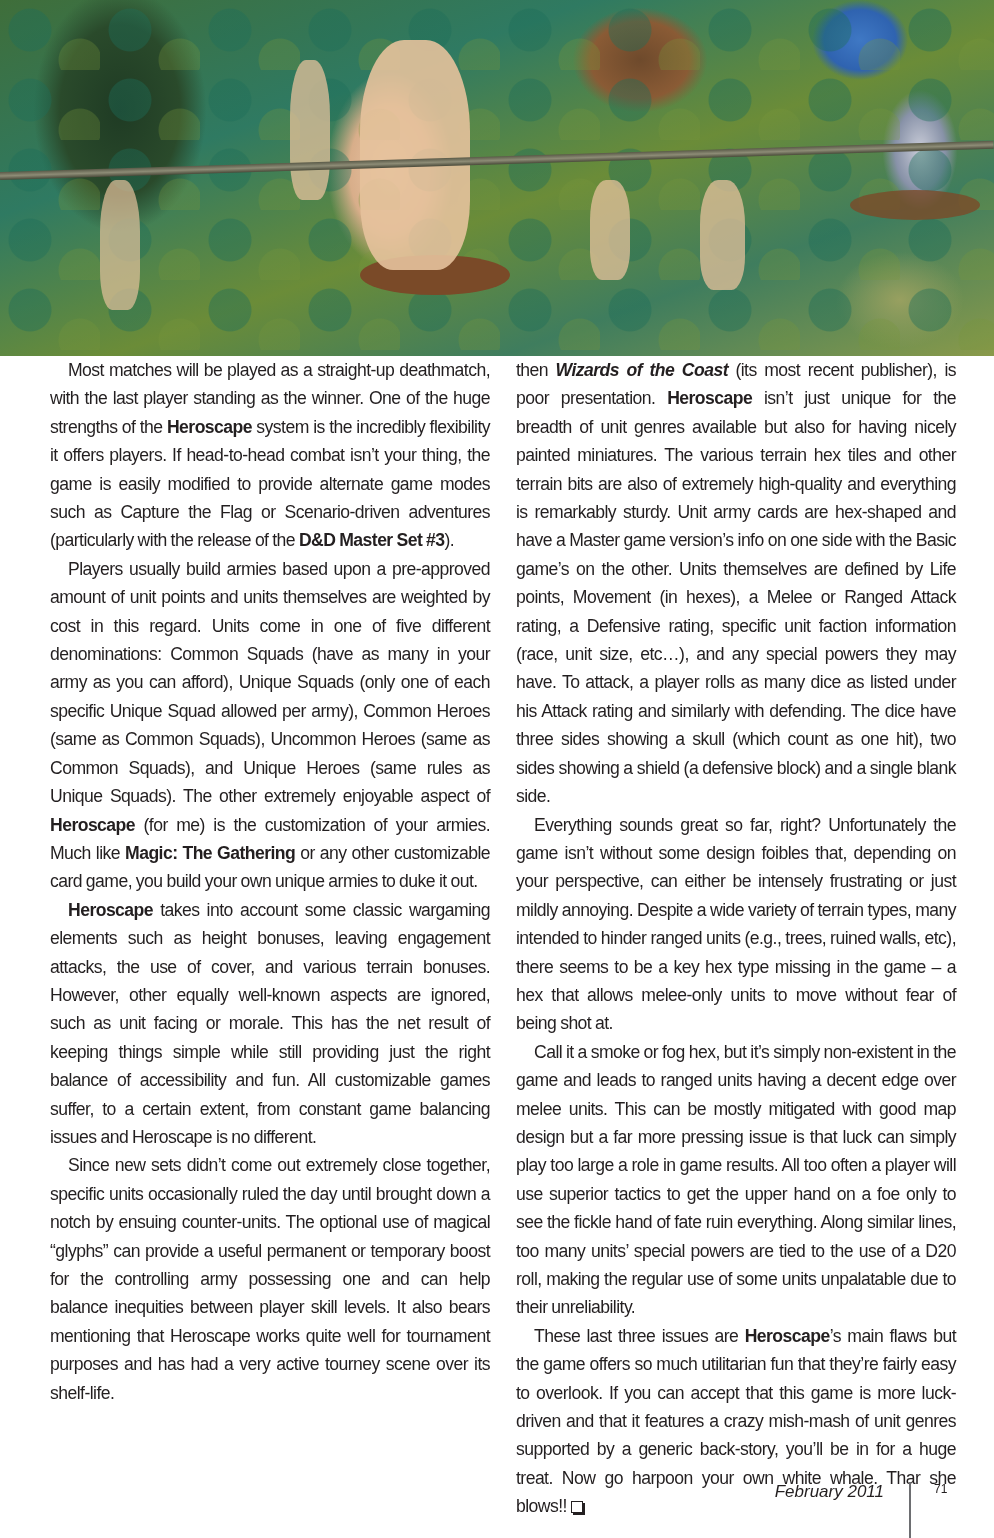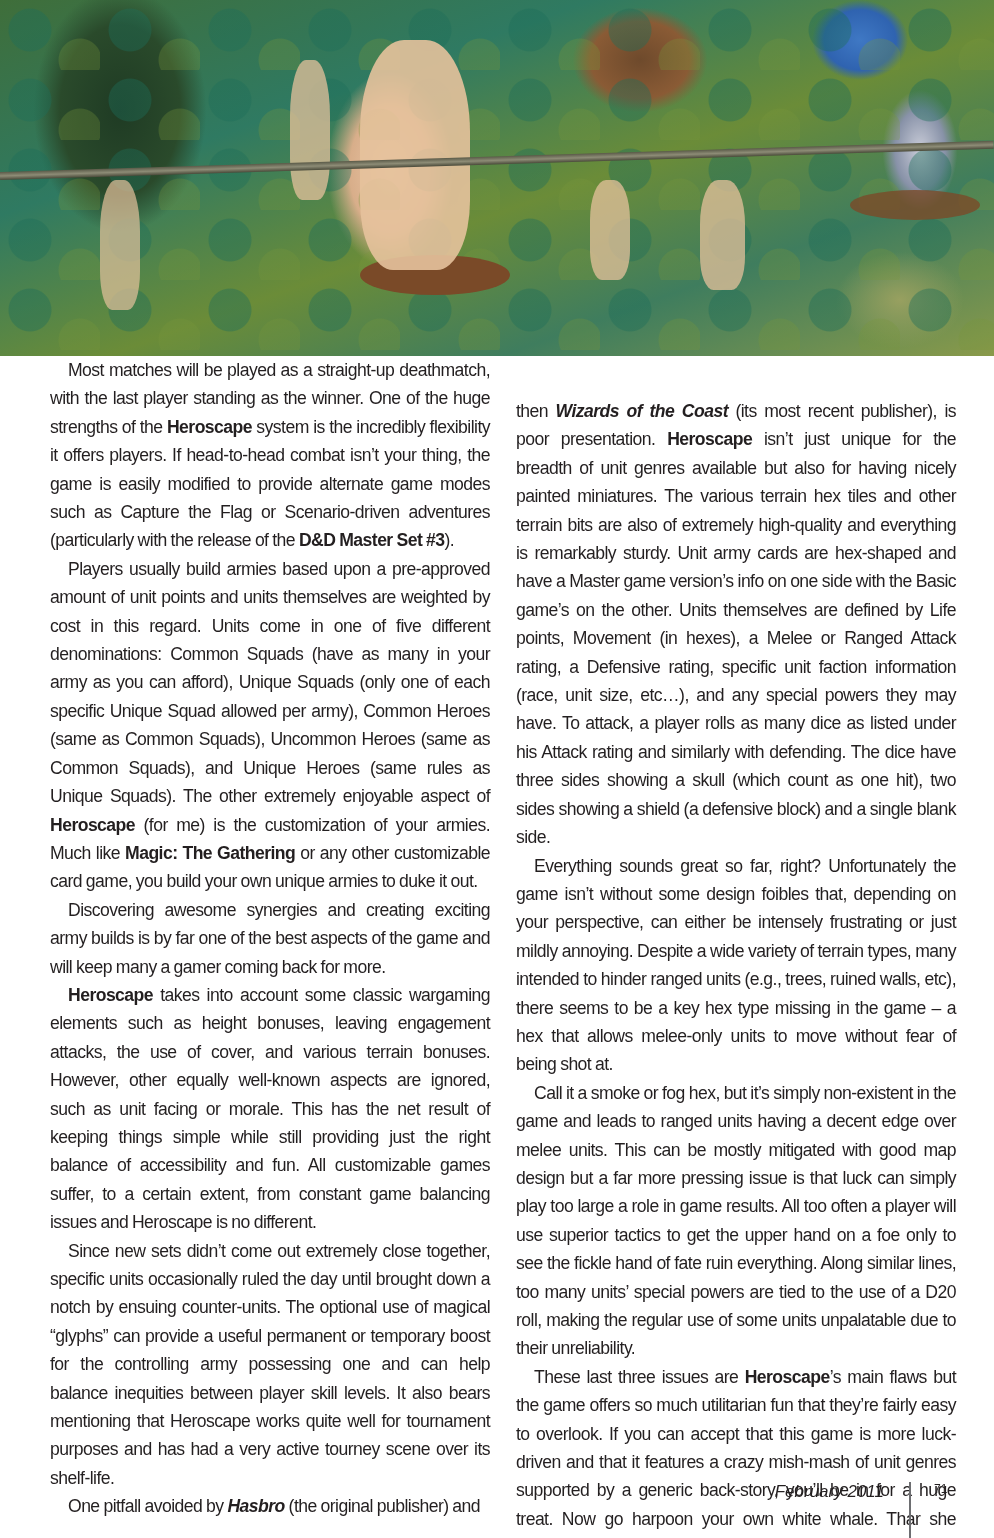--- a/index.html
+++ b/index.html
@@ -19,21 +19,21 @@
       radial-gradient(circle 22px at 30px 30px, rgba(30,110,90,.75) 0 95%, transparent 100%),
       radial-gradient(circle 22px at 80px 60px, rgba(120,150,60,.55) 0 95%, transparent 100%);
     background-size:100px 70px; opacity:.55; }
   .photo .rod { position:absolute; left:0; top:172px; width:994px; height:8px; transform:rotate(-1.8deg); transform-origin:left; background:linear-gradient(#5a5a48,#8d8c76,#4a4a3a); }
   .photo .fig { position:absolute; border-radius:40% 40% 30% 30%; background:#e6c29c; opacity:.9; }
   .photo .base { position:absolute; border-radius:50%; background:#7a4a28; }
   .col { position:absolute; top:356px; width:440px; font-family:"Liberation Sans Narrow","Liberation Sans", sans-serif; font-size:17.6px; line-height:28.4px; text-align:justify; letter-spacing:-0.55px; word-spacing:-0.5px; }
   .col-left { left:50px; }
   .col-right { left:516px; }
   .col p { margin:0; text-indent:18px; }
-  .col p.noindent { text-indent:0;margin-top:41px; }
+  .col p.noindent { text-indent:0; }
   .b { font-weight:bold; }
   .bi { font-weight:bold; font-style:italic; }
   .endmark { display:inline-block; width:10px; height:10px; border:1.5px solid #231f20; box-shadow:2px 2px 0 #231f20; vertical-align:-1px; margin-left:4px; }
   .footer-date { position:absolute; top:1482px; right:110px; font-size:17px; font-style:italic; color:#231f20; }
   .footer-rule { position:absolute; left:909px; top:1482px; width:2px; height:56px; background:#6d6e71; }
   .footer-page { position:absolute; left:934px; top:1482px; font-size:12px; color:#231f20; }
 </style>
 </head>
 <body>
 
@@ -45,24 +45,22 @@
   <div class="fig" style="left:590px;top:180px;width:40px;height:100px;opacity:.75"></div>
   <div class="fig" style="left:700px;top:180px;width:45px;height:110px;opacity:.75"></div>
   <div class="fig" style="left:100px;top:180px;width:40px;height:130px;opacity:.7"></div>
   <div class="base" style="left:850px;top:190px;width:130px;height:30px;opacity:.8"></div>
   <div class="rod"></div>
 </div>
 
 <div class="col col-left" id="col-left">
     <p><span>Most matches will be played as a straight-up deathmatch, with the last player standing as the winner. One of the huge strengths of the </span><span class="b">Heroscape</span><span> system is the incredibly flexibility it offers players. If head-to-head combat isn’t your thing, the game is easily modified to provide alternate game modes such as Capture the Flag or Scenario-driven adventures (particularly with the release of the </span><span class="b">D&amp;D Master Set #3</span><span>).</span></p>
     <p><span>Players usually build armies based upon a pre-approved amount of unit points and units themselves are weighted by cost in this regard. Units come in one of five different denominations: Common Squads (have as many in your army as you can afford), Unique Squads (only one of each specific Unique Squad allowed per army), Common Heroes (same as Common Squads), Uncommon Heroes (same as Common Squads), and Unique Heroes (same rules as Unique Squads). The other extremely enjoyable aspect of </span><span class="b">Heroscape</span><span> (for me) is the customization of your armies. Much like </span><span class="b">Magic: The Gathering</span><span> or any other customizable card game, you build your own unique armies to duke it out.</span></p>
-    <p><span>Discovering awesome synergies and creating exciting army builds is by far one of the best aspects of the game and will keep many a gamer coming back for more.</span></p>
     <p><span class="b">Heroscape</span><span> takes into account some classic wargaming elements such as height bonuses, leaving engagement attacks, the use of cover, and various terrain bonuses. However, other equally well-known aspects are ignored, such as unit facing or morale. This has the net result of keeping things simple while still providing just the right balance of accessibility and fun. All customizable games suffer, to a certain extent, from constant game balancing issues and Heroscape is no different.</span></p>
     <p><span>Since new sets didn’t come out extremely close together, specific units occasionally ruled the day until brought down a notch by ensuing counter-units. The optional use of magical “glyphs” can provide a useful permanent or temporary boost for the controlling army possessing one and can help balance inequities between player skill levels. It also bears mentioning that Heroscape works quite well for tournament purposes and has had a very active tourney scene over its shelf-life.</span></p>
-    <p><span>One pitfall avoided by </span><span class="bi">Hasbro</span><span> (the original publisher) and</span></p>
   </div>
 <div class="col col-right" id="col-right">
     <p class="noindent"><span>then </span><span class="bi">Wizards of the Coast</span><span> (its most recent publisher), is poor presentation. </span><span class="b">Heroscape</span><span> isn’t just unique for the breadth of unit genres available but also for having nicely painted miniatures. The various terrain hex tiles and other terrain bits are also of extremely high-quality and everything is remarkably sturdy. Unit army cards are hex-shaped and have a Master game version’s info on one side with the Basic game’s on the other. Units themselves are defined by Life points, Movement (in hexes), a Melee or Ranged Attack rating, a Defensive rating, specific unit faction information (race, unit size, etc…), and any special powers they may have. To attack, a player rolls as many dice as listed under his Attack rating and similarly with defending. The dice have three sides showing a skull (which count as one hit), two sides showing a shield (a defensive block) and a single blank side.</span></p>
     <p><span>Everything sounds great so far, right? Unfortunately the game isn’t without some design foibles that, depending on your perspective, can either be intensely frustrating or just mildly annoying. Despite a wide variety of terrain types, many intended to hinder ranged units (e.g., trees, ruined walls, etc), there seems to be a key hex type missing in the game – a hex that allows melee-only units to move without fear of being shot at.</span></p>
     <p><span>Call it a smoke or fog hex, but it’s simply non-existent in the game and leads to ranged units having a decent edge over melee units. This can be mostly mitigated with good map design but a far more pressing issue is that luck can simply play too large a role in game results. All too often a player will use superior tactics to get the upper hand on a foe only to see the fickle hand of fate ruin everything. Along similar lines, too many units’ special powers are tied to the use of a D20 roll, making the regular use of some units unpalatable due to their unreliability.</span></p>
     <p><span>These last three issues are </span><span class="b">Heroscape</span><span>’s main flaws but the game offers so much utilitarian fun that they’re fairly easy to overlook. If you can accept that this game is more luck-driven and that it features a crazy mish-mash of unit genres supported by a generic back-story, you’ll be in for a huge treat. Now go harpoon your own white whale.  Thar she blows!!</span><span class="endmark"></span></p>
   </div>
 
 <div class="footer-date">February 2011</div>
 <div class="footer-rule"></div>

